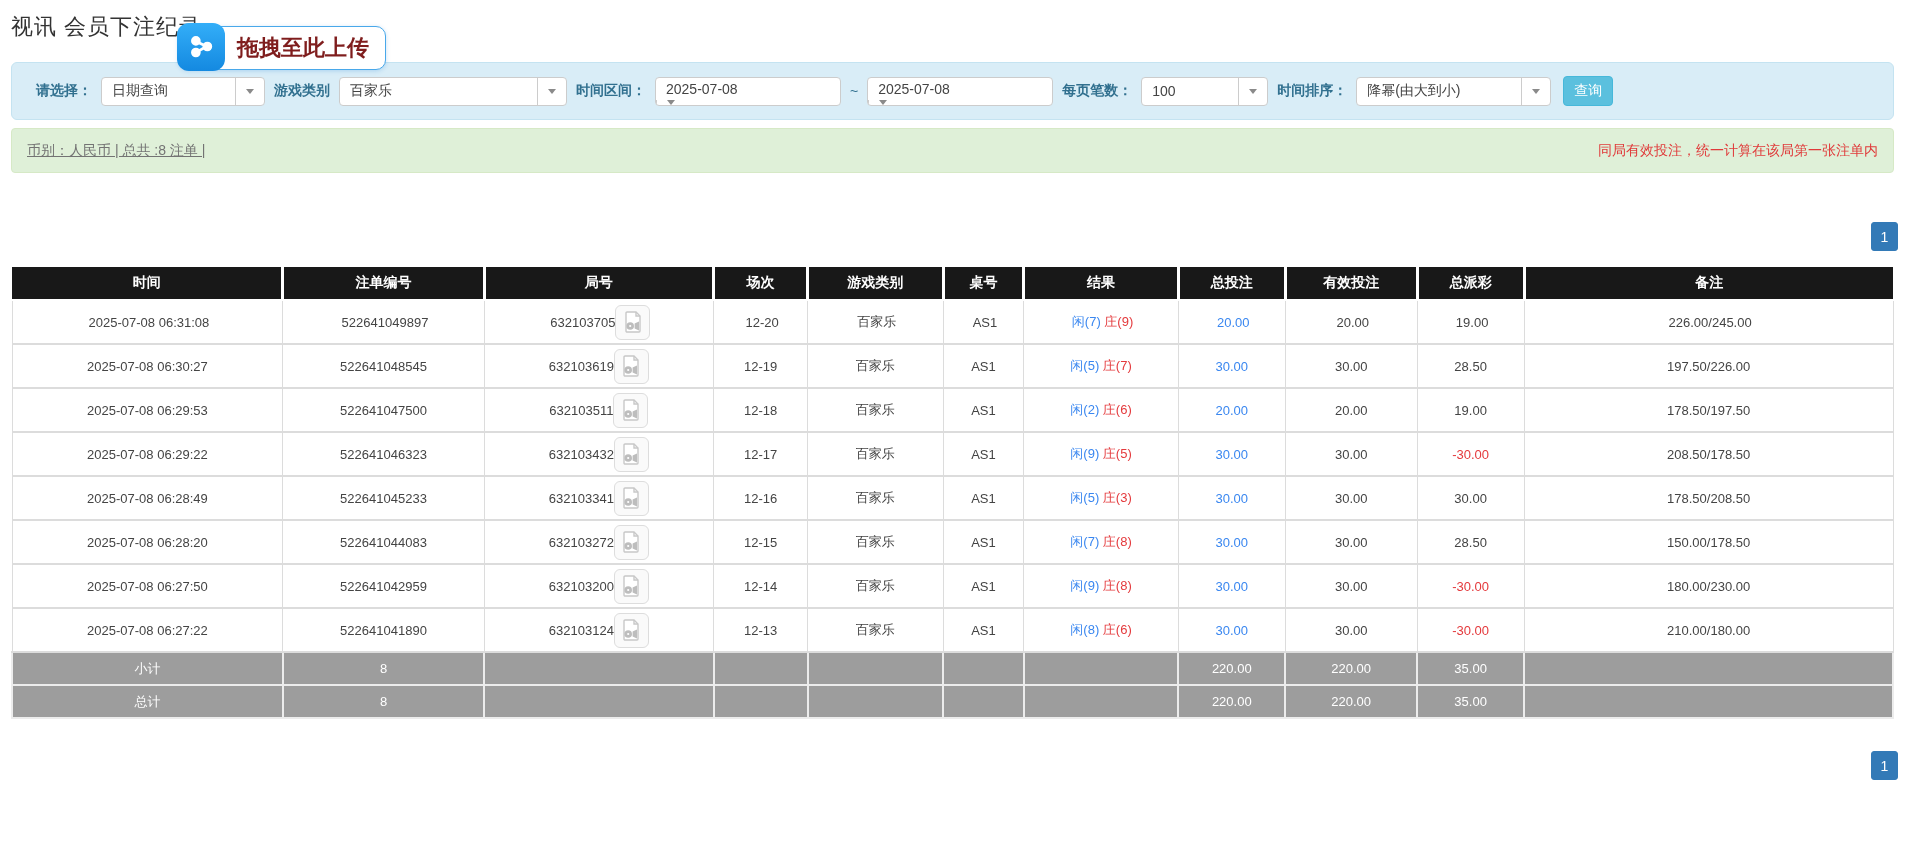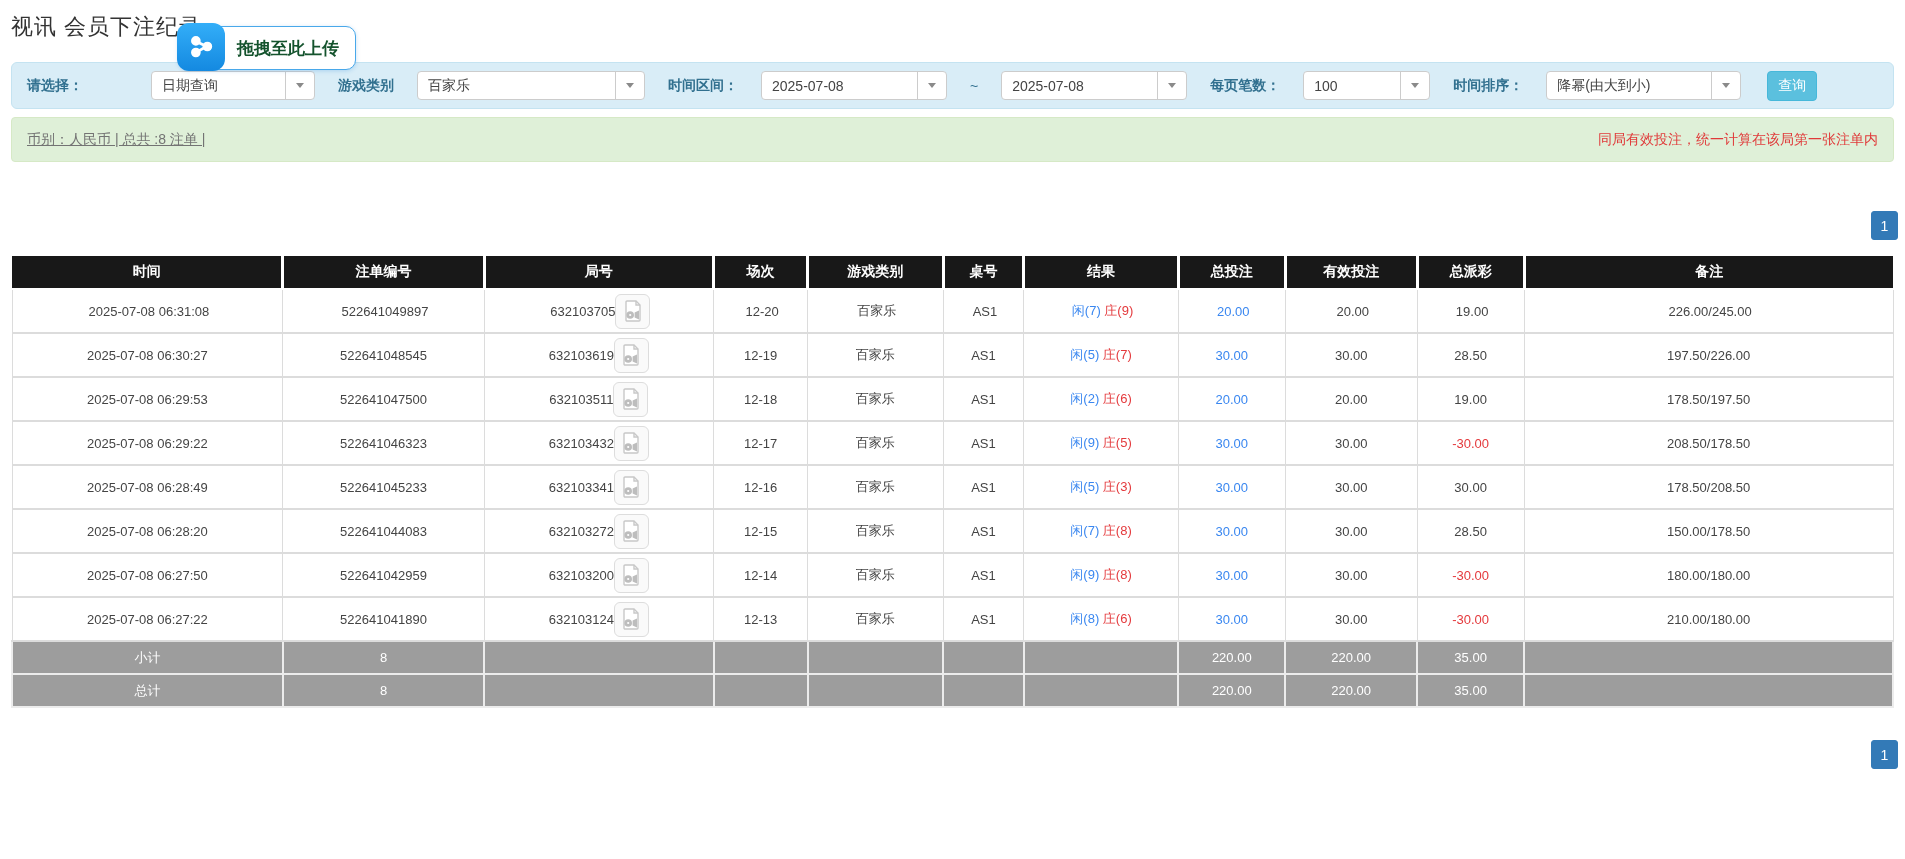--- a/index.html
+++ b/index.html
@@ -20,38 +20,38 @@
     position:absolute; left:178px; top:26px; z-index:9;
     display:flex; align-items:center; height:44px;
     background:#fff; border:1px solid #49a8ea; border-radius:10px;
     box-shadow:0 1px 4px rgba(30,130,220,.25);
   }
   .upload-icon {
     width:48px; height:48px; margin:-3px 0 0 -2px; border-radius:12px;
     background:linear-gradient(180deg,#33aef8,#1489e0);
     display:flex; align-items:center; justify-content:center;
   }
-  .upload-text { font-size:17px; font-weight:bold; color:#14532d; padding:0 16px 0 12px; }
+  .upload-text { font-size:22px; font-weight:bold; color:#7f1d1d; padding:0 16px 0 12px; }
 
   
   .filter-bar {
-    margin-top:4px; height:47px; border-radius:6px;
+    margin-top:4px; height:58px; border-radius:6px;
     background:#d9edf7; border:1px solid #c4e3f1;
-    display:flex; align-items:center; padding:0 15px; gap:23px;
+    display:flex; align-items:center; padding:0 24px; gap:9px;
     position:relative; z-index:1;
   }
   .flabel { font-size:14px; font-weight:bold; color:#31708f; white-space:nowrap; }
   .select {
     height:29px; background:#fff; border:1px solid #ccc; border-radius:4px;
     display:flex; align-items:stretch; overflow:hidden;
   }
   .select .val { flex:1; display:flex; align-items:center; padding:0 10px; font-size:14px; color:#444; white-space:nowrap; }
   .select .arrow { width:29px; border-left:1px solid #ccc; display:flex; align-items:center; justify-content:center; }
   .tri { width:0; height:0; border-left:4px solid transparent; border-right:4px solid transparent; border-top:5px solid #8a8a8a; }
-  .w-qtype { width:164px;margin-left:45px; } .w-game { width:228px; } .w-date { width:186px; }
+  .w-qtype { width:164px; } .w-game { width:228px; } .w-date { width:186px;flex-direction:column; }
   .w-size { width:127px;justify-content:center; } .w-sort { width:195px; }
   .tilde { font-size:14px; color:#31708f; }
   .search-btn {
     height:30px; width:50px; margin-left:3px; border:1px solid #46b8da; border-radius:4px;
     background:#5bc0de; color:#fff; font-size:14px; cursor:pointer;
     font-family:inherit;
   }
 
   
   .alert-bar {
@@ -442,21 +442,21 @@
       <span class="blue">闲(9)</span>
       <span class="red">庄(8)</span>
     </td>
     <td>
       <a class="bet-link">30.00</a>
     </td>
     <td>30.00</td>
     <td>
       <span class="neg">-30.00</span>
     </td>
-    <td>180.00/180.00</td>
+    <td>180.00/230.00</td>
   </tr>
 
   <tr>
     <td>2025-07-08 06:27:22</td>
     <td>522641041890</td>
     <td>
       <span class="round-cell-inner">
         <span>632103124</span>
         <span class="video-btn">
           <svg width="20" height="22" viewBox="0 0 20 22">

